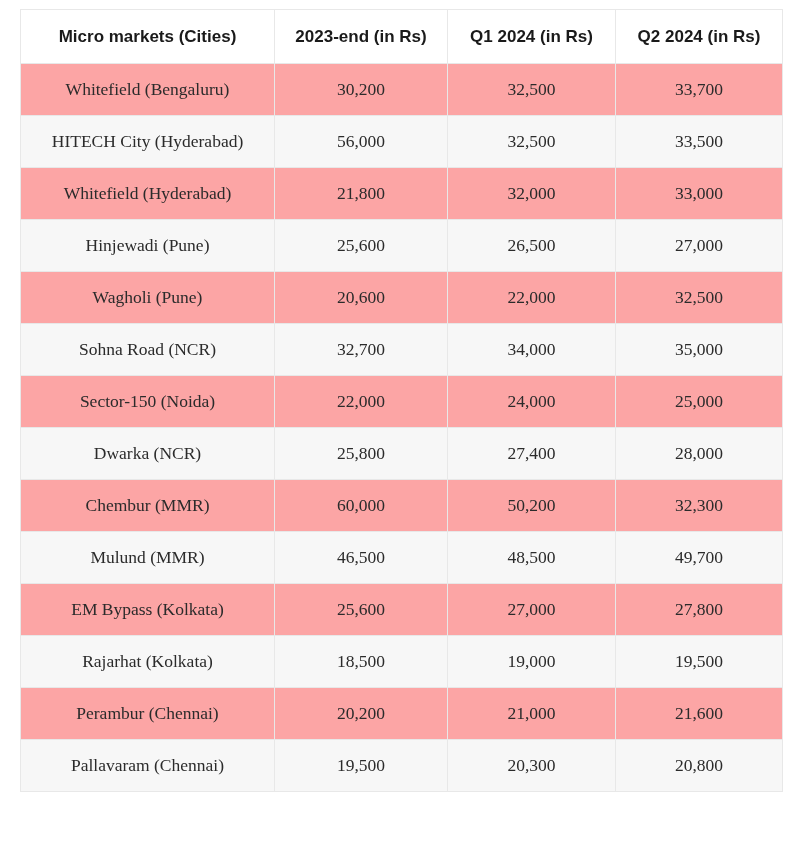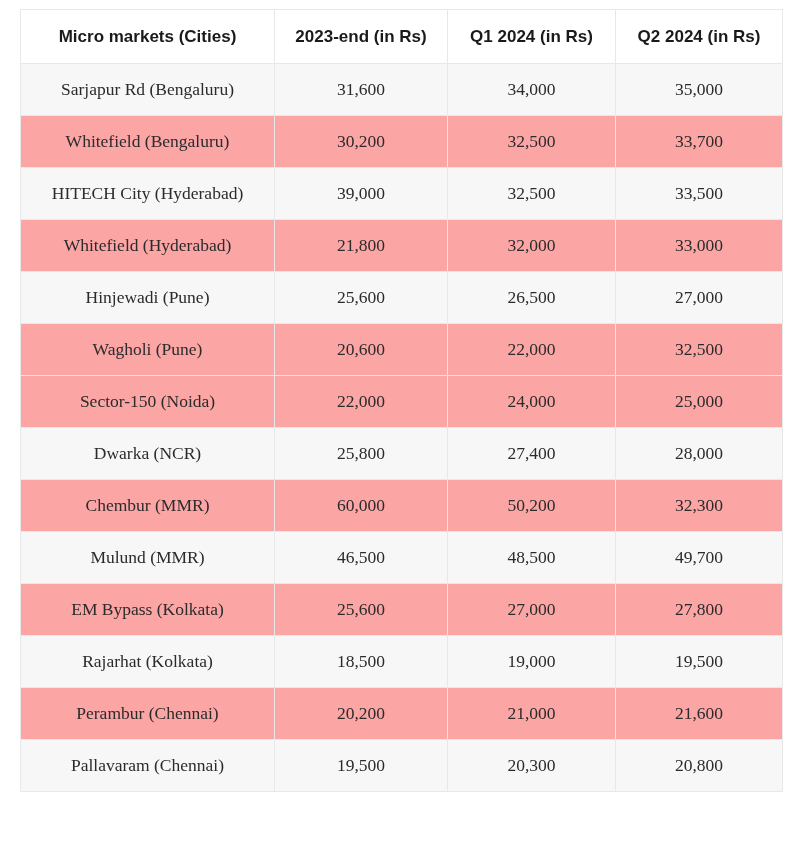--- a/index.html
+++ b/index.html
@@ -75,55 +75,55 @@
     </colgroup>
     <thead>
       <tr>
         <th>Micro markets (Cities)</th>
         <th>2023-end (in Rs)</th>
         <th>Q1 2024 (in Rs)</th>
         <th>Q2 2024 (in Rs)</th>
       </tr>
     </thead>
     <tbody>
-      <tr class="odd">
-        <td class="city">Sarjapur Rd (Bengaluru)</td>
-        <td class="num">31,600</td>
-        <td class="num">34,000</td>
-        <td class="num">35,000</td>
-      </tr>
       <tr class="even">
         <td class="city">Whitefield (Bengaluru)</td>
         <td class="num">30,200</td>
         <td class="num">32,500</td>
         <td class="num">33,700</td>
       </tr>
       <tr class="odd">
         <td class="city">HITECH City (Hyderabad)</td>
-        <td class="num">39,000</td>
+        <td class="num">56,000</td>
         <td class="num">32,500</td>
         <td class="num">33,500</td>
       </tr>
       <tr class="even">
         <td class="city">Whitefield (Hyderabad)</td>
         <td class="num">21,800</td>
         <td class="num">32,000</td>
         <td class="num">33,000</td>
       </tr>
       <tr class="odd">
         <td class="city">Hinjewadi (Pune)</td>
         <td class="num">25,600</td>
         <td class="num">26,500</td>
         <td class="num">27,000</td>
       </tr>
       <tr class="even">
         <td class="city">Wagholi (Pune)</td>
         <td class="num">20,600</td>
         <td class="num">22,000</td>
         <td class="num">32,500</td>
+      </tr>
+      <tr class="odd">
+        <td class="city">Sohna Road (NCR)</td>
+        <td class="num">32,700</td>
+        <td class="num">34,000</td>
+        <td class="num">35,000</td>
       </tr>
       <tr class="even">
         <td class="city">Sector-150 (Noida)</td>
         <td class="num">22,000</td>
         <td class="num">24,000</td>
         <td class="num">25,000</td>
       </tr>
       <tr class="odd">
         <td class="city">Dwarka (NCR)</td>
         <td class="num">25,800</td>

